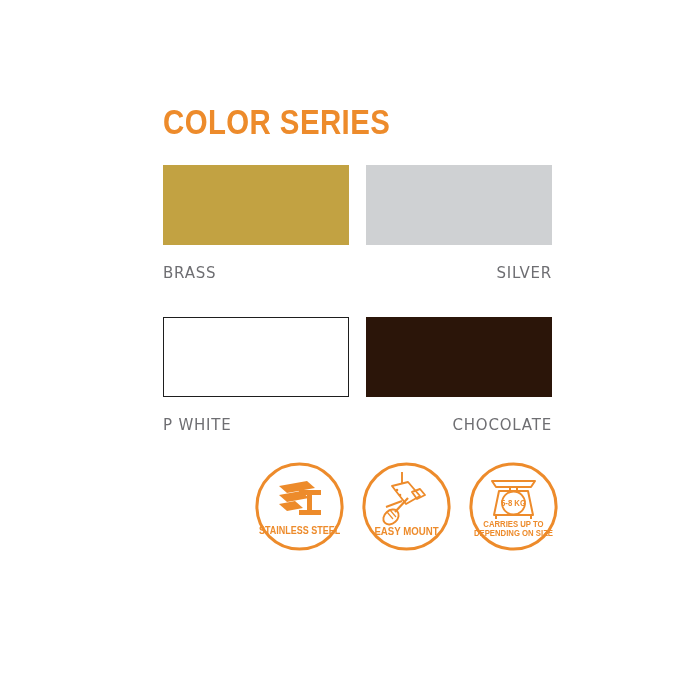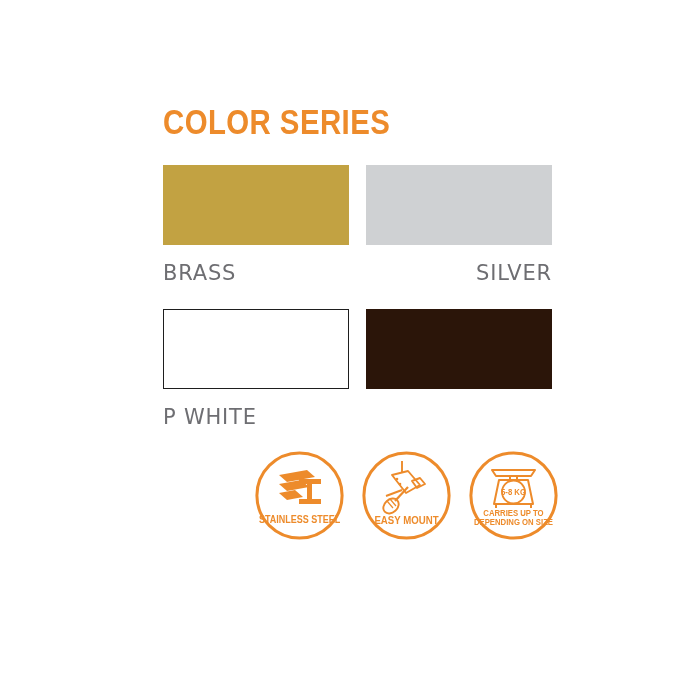--- a/index.html
+++ b/index.html
@@ -48,49 +48,49 @@
     top: 165px;
     width: 392px;
   }
   .swatch-cell {
     position: absolute;
     width: 186px;
   }
   .swatch-cell.c0 { left: 0px; }
   .swatch-cell.c1 { left: 203px; text-align: right; }
   .swatch-cell.r0 { top: 0px; }
-  .swatch-cell.r1 { top: 144px; }
+  .swatch-cell.r1 { top: 152px; }
 
   .swatch-chip {
     width: 186px;
     height: 80px;
     box-sizing: border-box;
   }
   .swatch-label {
     margin-top: 17px;
     font-family: "DejaVu Sans", "Liberation Sans", sans-serif;
-    font-size: 21px;
+    font-size: 15px;
     line-height: 22px;
     font-weight: 400;
     letter-spacing: 0.8px;
     color: #6E6E72;
     white-space: nowrap;
   }
 
   
   .badges {
     position: absolute;
     left: 148px;
     top: 451px;
     width: 428px;
     height: 92px;
   }
   .badge {
     position: absolute;
-    top: 0;
+    top: 11px;
     width: 89px;
     height: 89px;
   }
   .badge.b0 { left: 0px; }
   .badge.b1 { left: 107px; }
   .badge.b2 { left: 214px; }
   .badge.b3 { left: 321px; }
 
   .badge svg { display: block; width: 89px; height: 89px; }
 </style>
@@ -113,20 +113,21 @@
       <div class="swatch-label">SILVER</div>
     </div>
 
     <div class="swatch-cell c0 r1">
       <div class="swatch-chip" style="background: rgb(255, 255, 255); border: 1.5px solid rgb(30, 30, 30);"></div>
       <div class="swatch-label">P WHITE</div>
     </div>
 
     <div class="swatch-cell c1 r1">
       <div class="swatch-chip" style="background: rgb(43, 21, 9); border: none;"></div>
+      <div class="swatch-label">CHOCOLATE</div>
     </div>
 
   </div>
 
   <div class="badges">
 
 
     <div class="badge b2">
       <svg viewBox="0 0 89 89" xmlns="http://www.w3.org/2000/svg">
         <circle cx="44.5" cy="44.5" r="42.6" fill="none" stroke="#ED8B2B" stroke-width="3"></circle>

